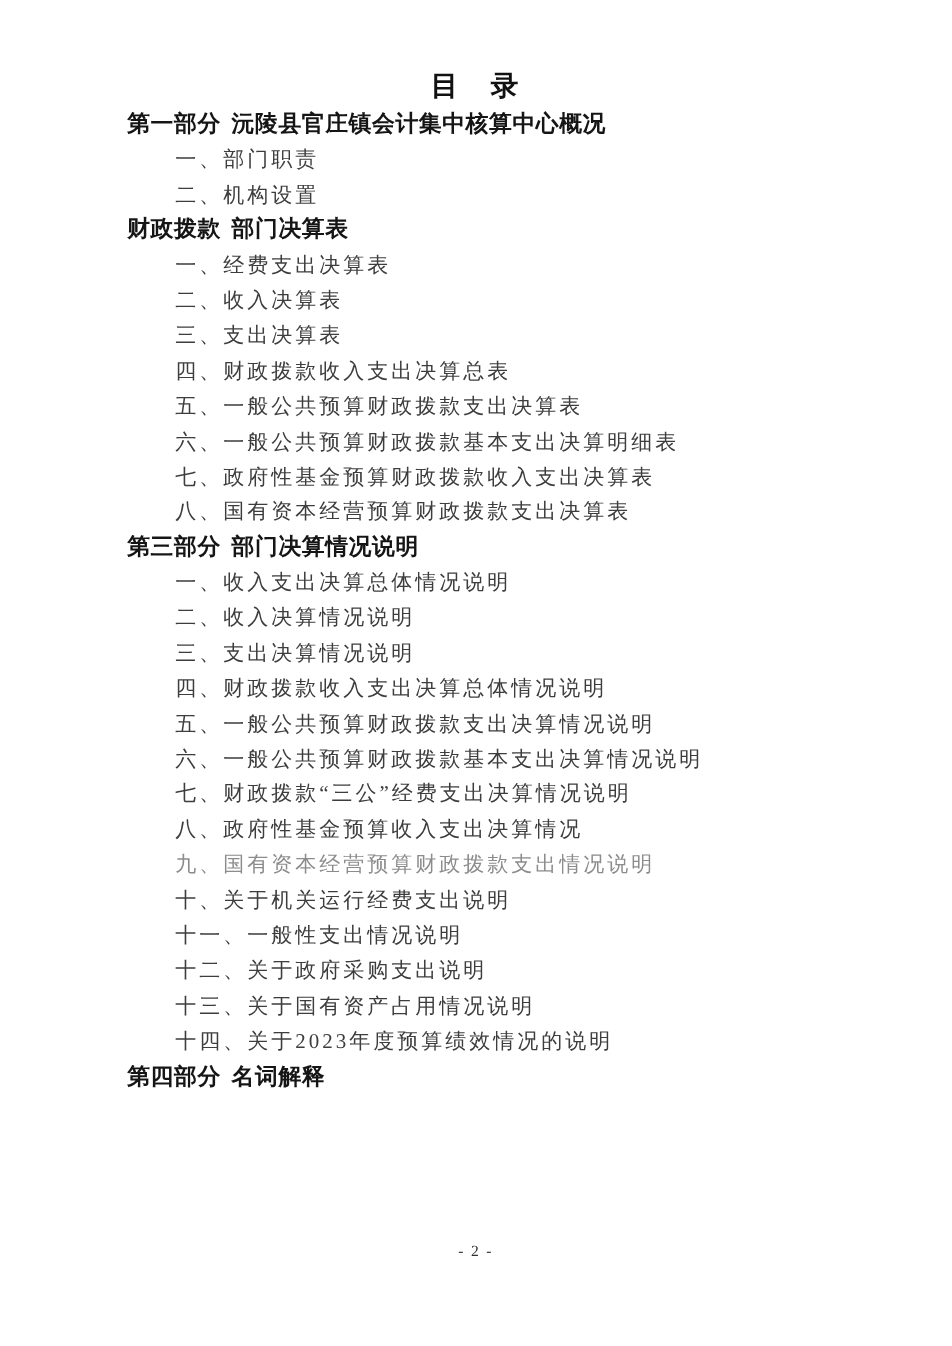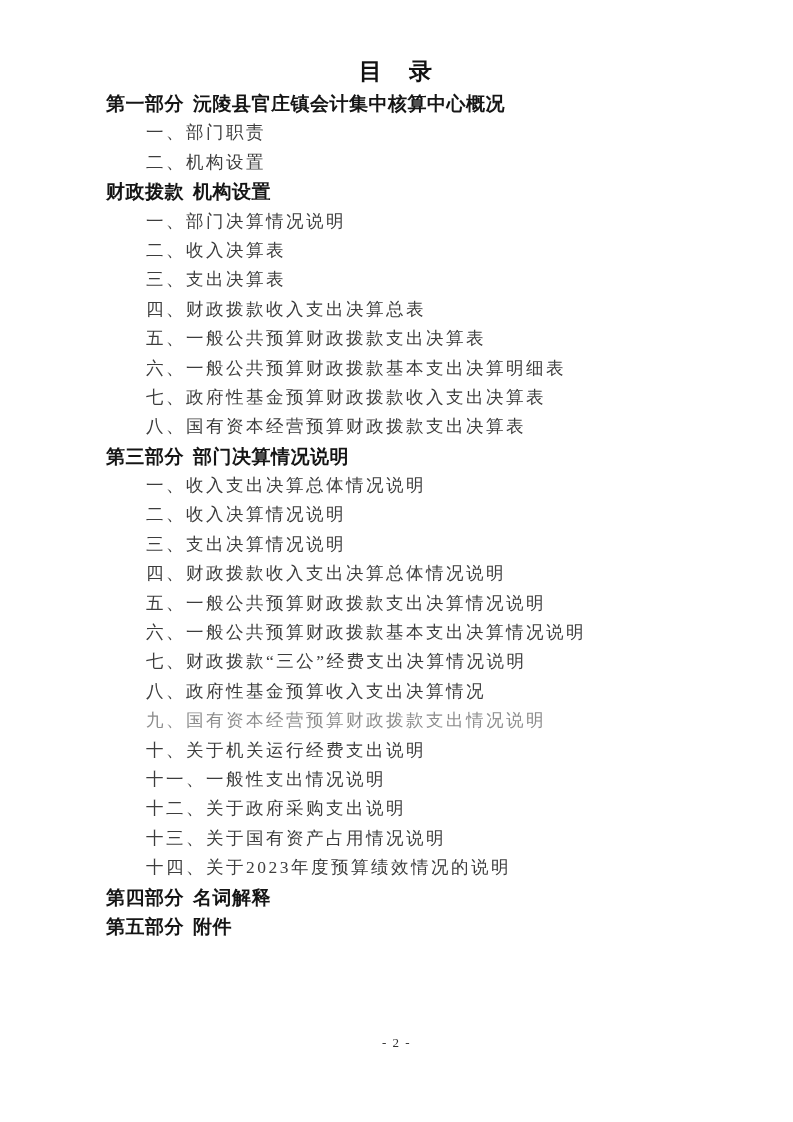--- a/index.html
+++ b/index.html
@@ -73,22 +73,22 @@
 </style>
 </head>
 <body>
 
 <div class="page">
   <h1 class="doc-title">目　录</h1>
   <div class="toc" id="toc">
       <div class="sec-heading"><span class="sec-label">第一部分</span><span class="sec-title">沅陵县官庄镇会计集中核算中心概况</span></div>
       <div class="toc-item">一、部门职责</div>
       <div class="toc-item">二、机构设置</div>
-      <div class="sec-heading"><span class="sec-label">财政拨款</span><span class="sec-title">机构设置</span></div>
-      <div class="toc-item">一、部门决算情况说明</div>
+      <div class="sec-heading"><span class="sec-label">财政拨款</span><span class="sec-title">部门决算表</span></div>
+      <div class="toc-item">一、经费支出决算表</div>
       <div class="toc-item">二、收入决算表</div>
       <div class="toc-item">三、支出决算表</div>
       <div class="toc-item">四、财政拨款收入支出决算总表</div>
       <div class="toc-item">五、一般公共预算财政拨款支出决算表</div>
       <div class="toc-item">六、一般公共预算财政拨款基本支出决算明细表</div>
       <div class="toc-item">七、政府性基金预算财政拨款收入支出决算表</div>
       <div class="toc-item">八、国有资本经营预算财政拨款支出决算表</div>
       <div class="sec-heading"><span class="sec-label">第三部分</span><span class="sec-title">部门决算情况说明</span></div>
       <div class="toc-item">一、收入支出决算总体情况说明</div>
       <div class="toc-item">二、收入决算情况说明</div>
@@ -98,18 +98,17 @@
       <div class="toc-item">六、一般公共预算财政拨款基本支出决算情况说明</div>
       <div class="toc-item">七、财政拨款“三公”经费支出决算情况说明</div>
       <div class="toc-item">八、政府性基金预算收入支出决算情况</div>
       <div class="toc-item muted">九、国有资本经营预算财政拨款支出情况说明</div>
       <div class="toc-item">十、关于机关运行经费支出说明</div>
       <div class="toc-item">十一、一般性支出情况说明</div>
       <div class="toc-item">十二、关于政府采购支出说明</div>
       <div class="toc-item">十三、关于国有资产占用情况说明</div>
       <div class="toc-item">十四、关于2023年度预算绩效情况的说明</div>
       <div class="sec-heading"><span class="sec-label">第四部分</span><span class="sec-title">名词解释</span></div>
-      <div class="sec-heading"><span class="sec-label">第五部分</span><span class="sec-title">附件</span></div>
     </div>
   <div class="footer">
     <span>- 2 -</span>
   </div>
 </div>
 
 </body></html>

